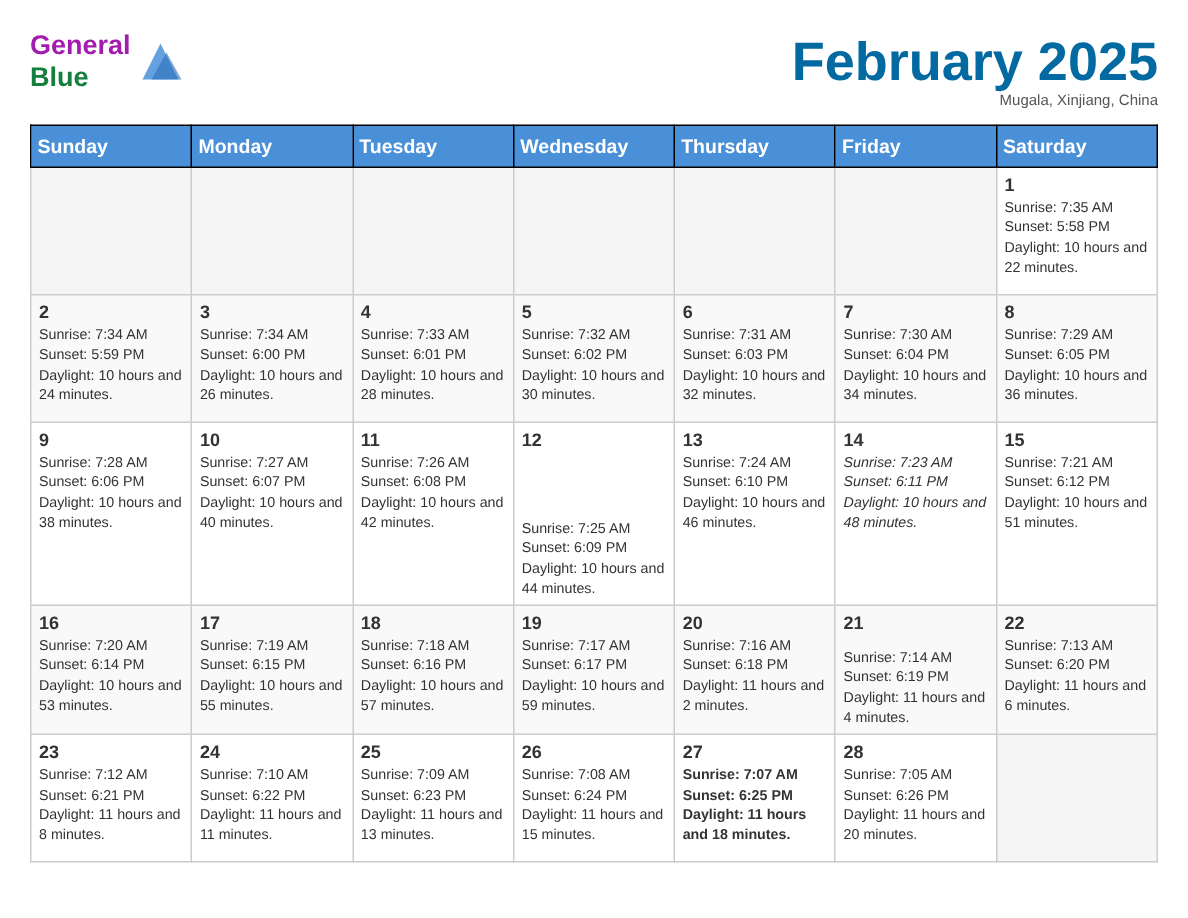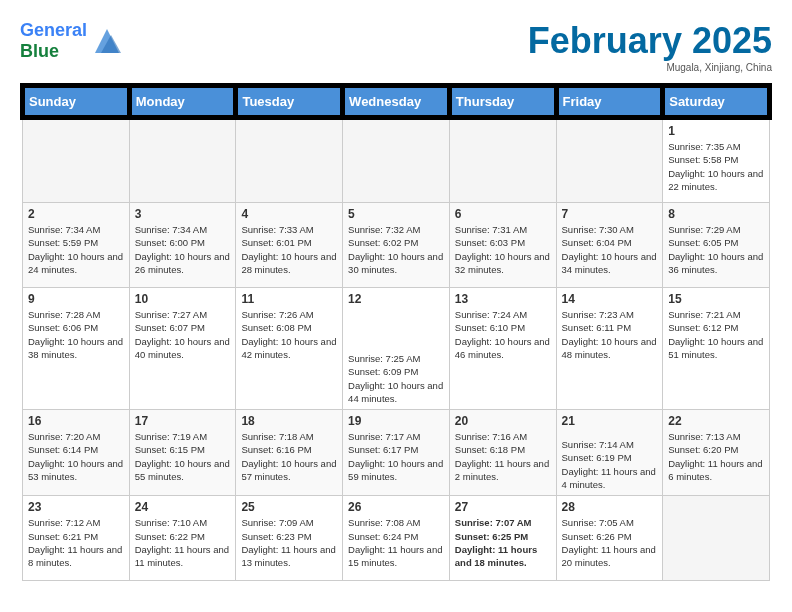--- a/index.html
+++ b/index.html
@@ -36,21 +36,21 @@
       width: 100%;
       border-collapse: collapse;
       border: 1px solid #ccc;
     }
     .calendar th {
       background-color: #4a90d9;
       color: #fff;
       font-size: 13px;
       font-weight: bold;
       padding: 6px 4px;
-      border: 5px solid #000000;
+      border: 1px solid #000000;
       text-align: left;
     }
     .calendar td {
       vertical-align: top;
       border: 1px solid #ccc;
       padding: 4px 5px;
       width: calc(100% / 7);
       min-height: 80px;
       font-size: 10px;
       color: #333;
@@ -76,21 +76,21 @@
     .week-row td {
       height: 85px;
     }
   </style>
 </head>
 <body>
 
 <div class="header">
   <div class="logo">
     <div>
-      <span style="font-size:18px;font-weight:bold;color:#3b82f6;">General</span><br>
+      <span style="font-size:18px;font-weight:bold;color:#a21caf;">General</span><br>
       <span style="font-size:18px;font-weight:bold;color:#15803d;">Blue</span>
     </div>
     <svg width="32" height="32" viewBox="0 0 32 32" style="margin-left:4px;">
       <polygon points="4,28 16,4 28,28" fill="#4a90d9" opacity="0.85"></polygon>
       <polygon points="10,28 20,10 30,28" fill="#2a70b9" opacity="0.6"></polygon>
     </svg>
   </div>
   <div class="title-block">
     <div class="month-title">February 2025</div>
     <div class="location-title">Mugala, Xinjiang, China</div>
@@ -194,21 +194,21 @@
 Daylight: 10 hours and 44 minutes.</div>
         </td>
         <td>
           <span class="day-number">13</span>
           <div class="day-info" style="white-space: pre-line;">Sunrise: 7:24 AM
 Sunset: 6:10 PM
 Daylight: 10 hours and 46 minutes.</div>
         </td>
         <td>
           <span class="day-number">14</span>
-          <div class="day-info" style="white-space: pre-line;">Sunrise: 7:23 AM
+          <div class="day-info" style="white-space: pre-line; font-style: italic;">Sunrise: 7:23 AM
 Sunset: 6:11 PM
 Daylight: 10 hours and 48 minutes.</div>
         </td>
         <td>
           <span class="day-number">15</span>
           <div class="day-info" style="white-space: pre-line;">Sunrise: 7:21 AM
 Sunset: 6:12 PM
 Daylight: 10 hours and 51 minutes.</div>
         </td>
       </tr>

